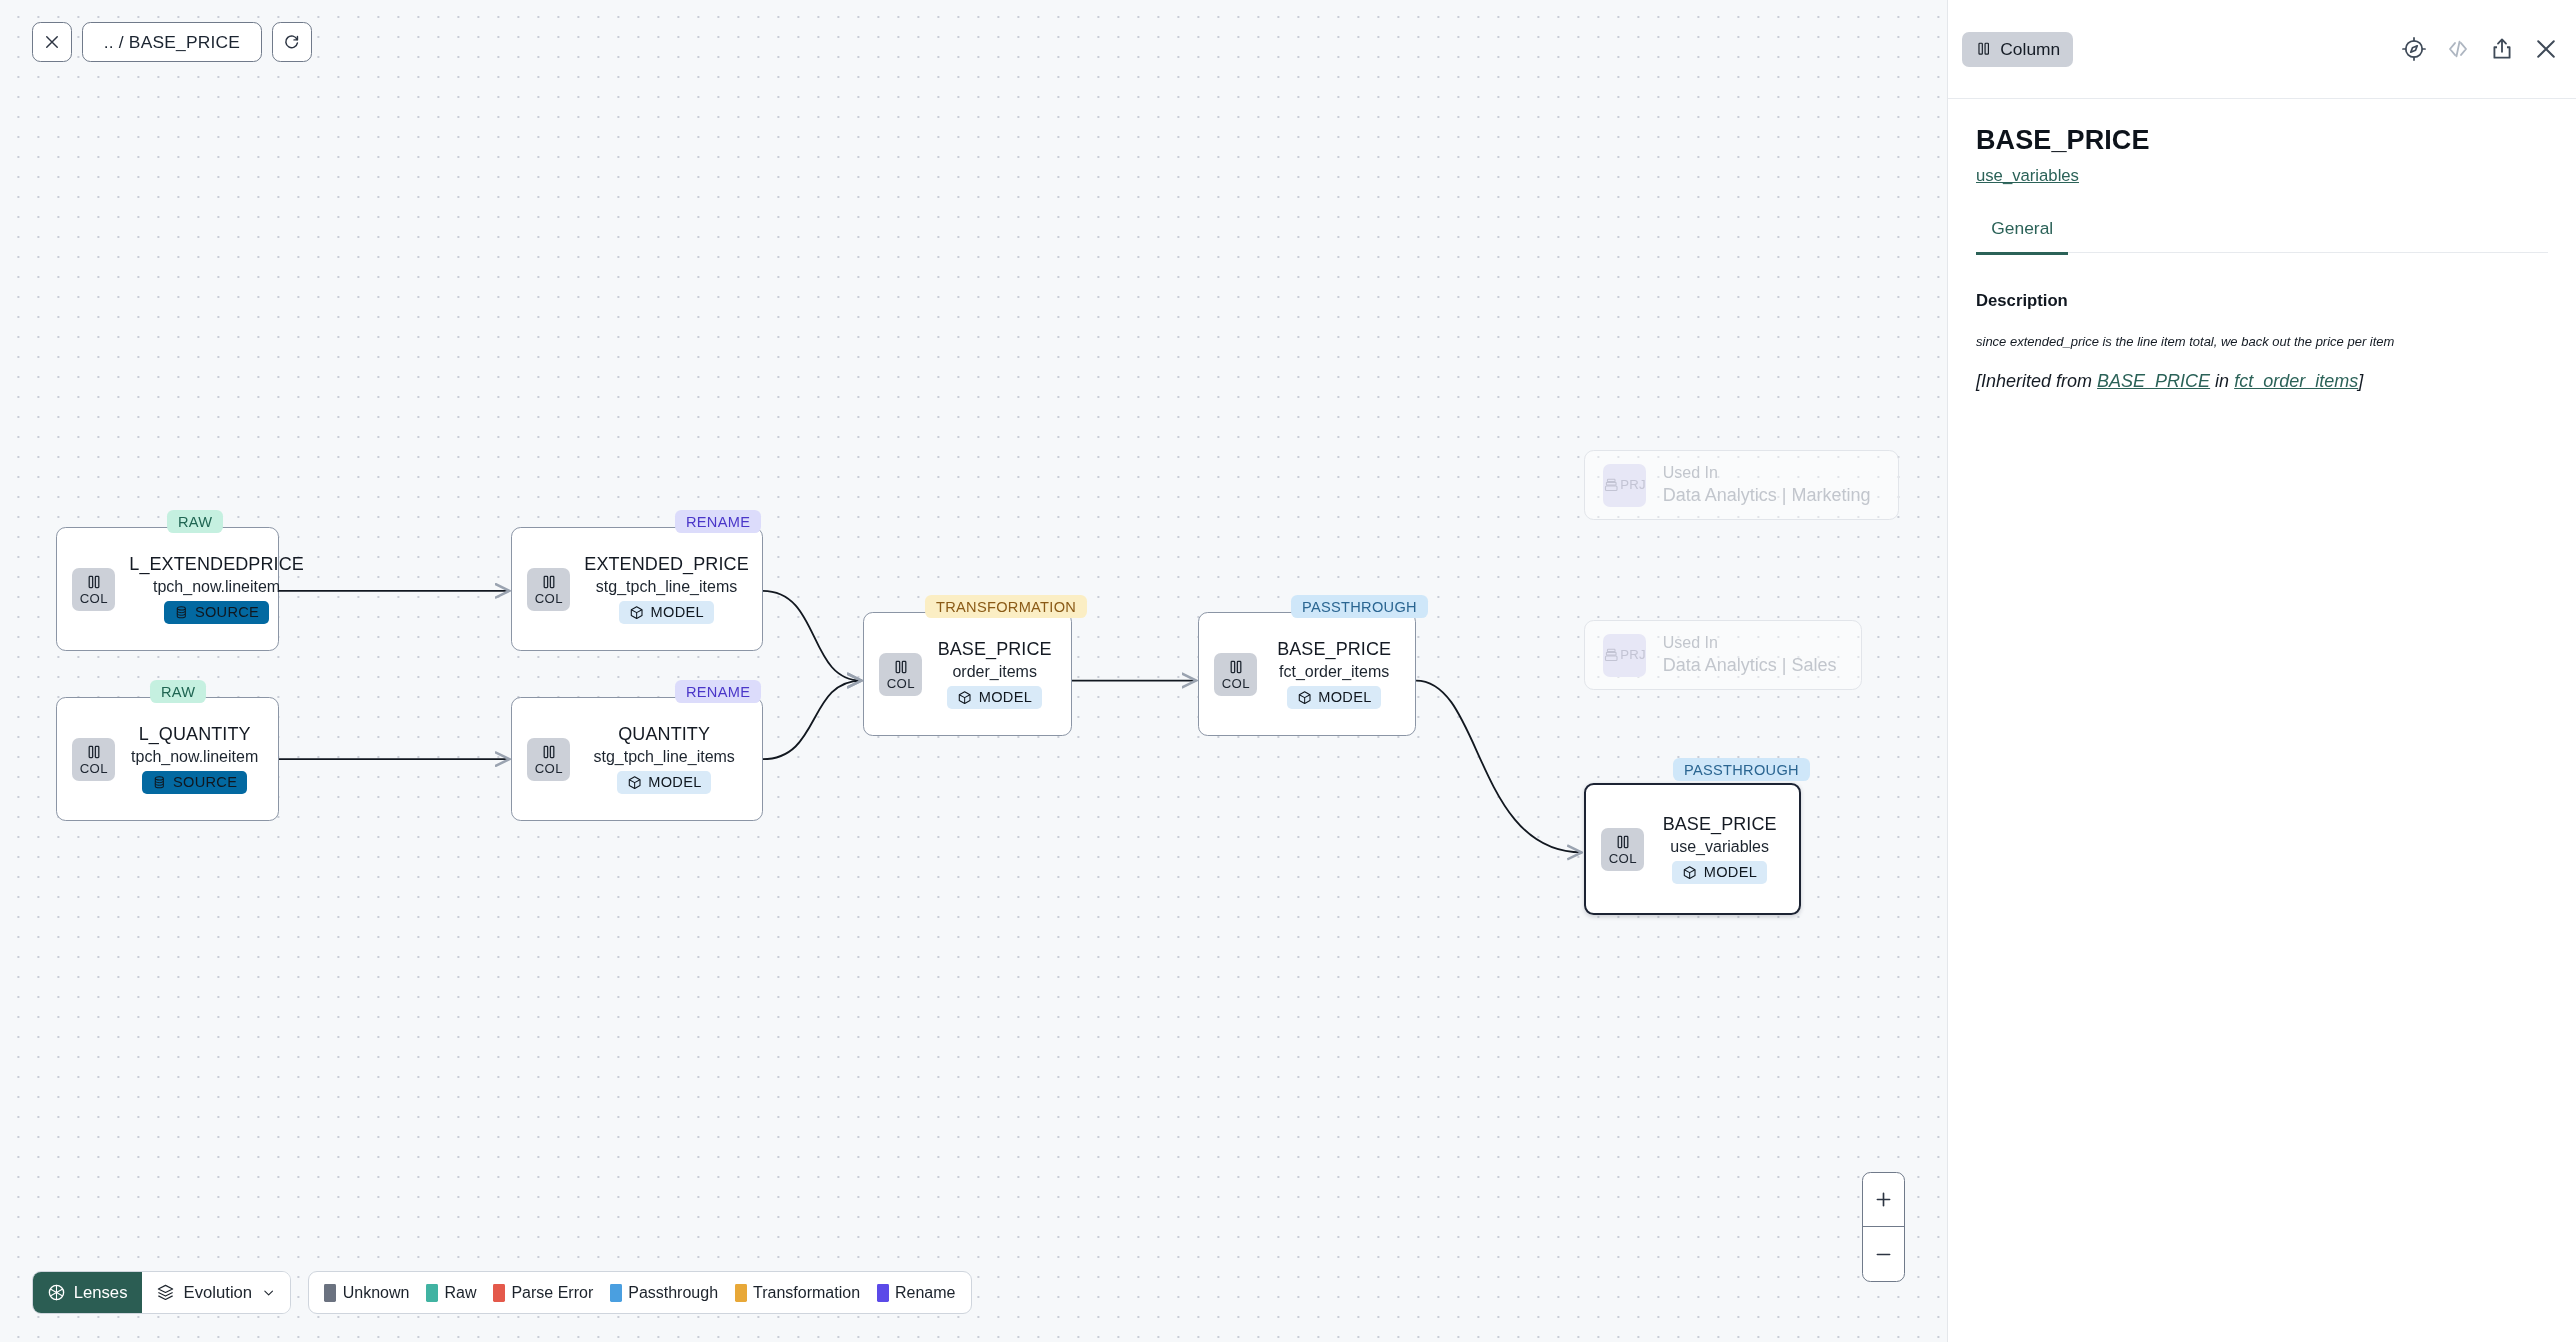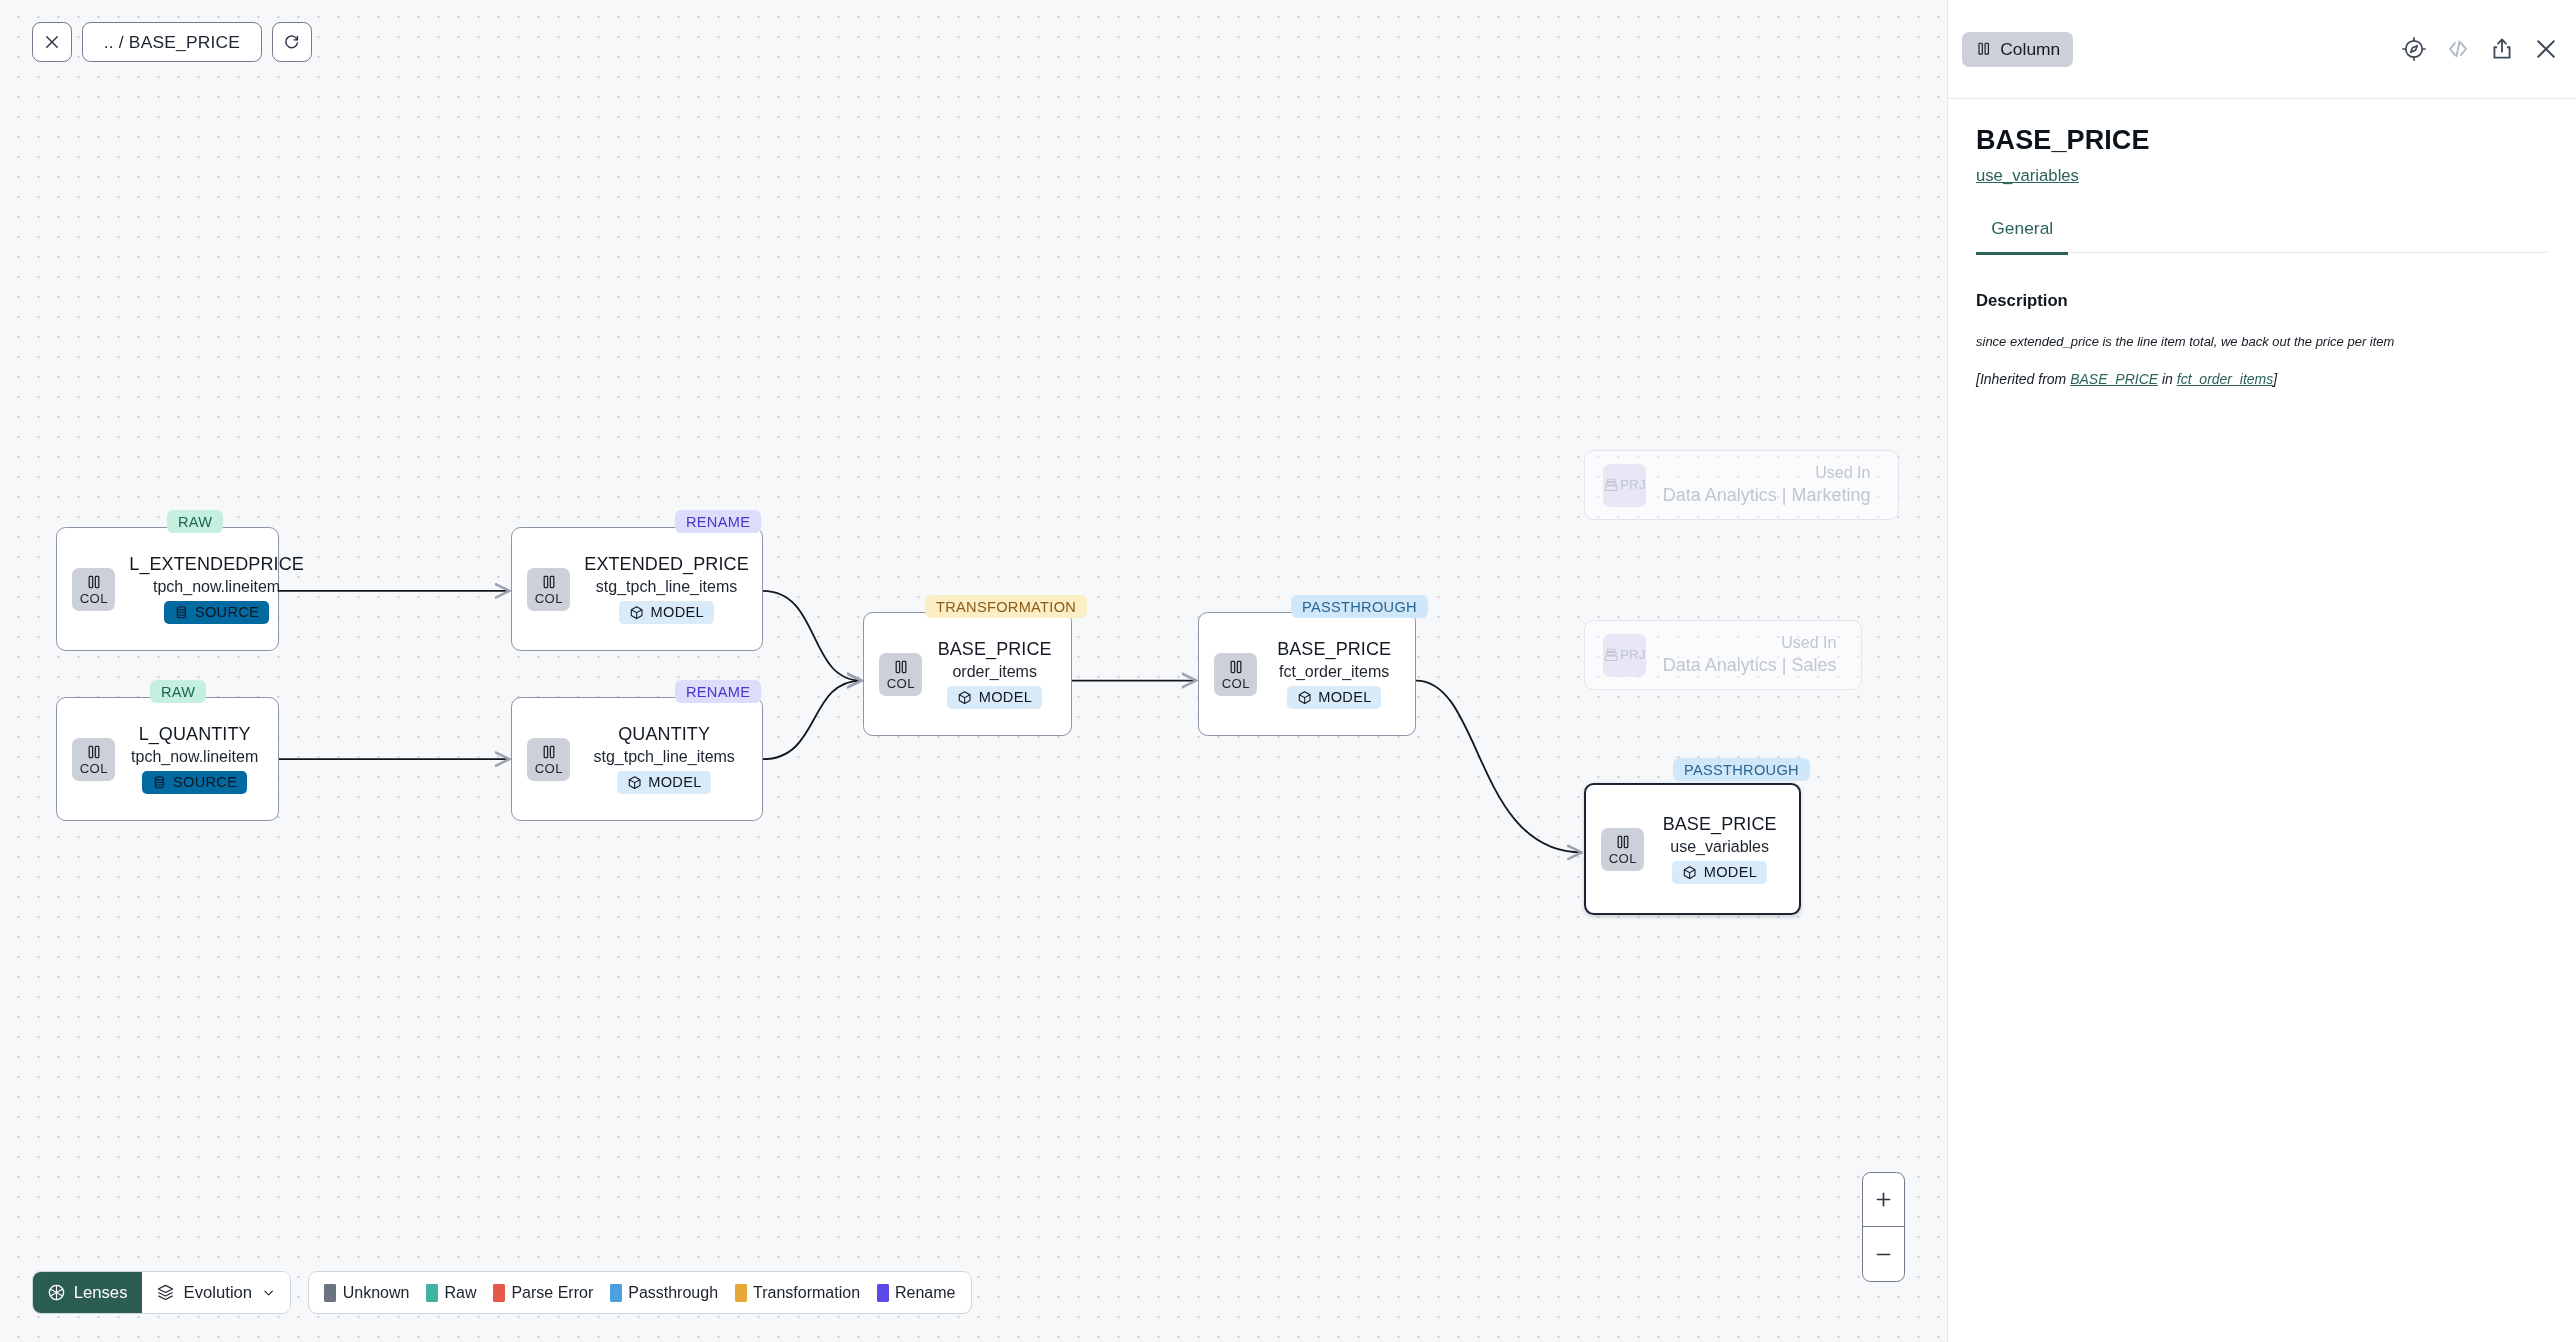--- a/index.html
+++ b/index.html
@@ -80,21 +80,21 @@
     position: absolute; background: rgba(255,255,255,.45);
     border: 1.1px solid #e2e5ea; border-radius: 9.7px; z-index: 10;
   }
   .node-faded .node-inner { gap: 16.7px; padding-left: 18px; }
   .faded-chip {
     width: 43px; height: 43px; flex: none; background: #e7e7f6; border-radius: 7px;
     display: flex; flex-direction: row; align-items: center; justify-content: center;
     gap: 0.7px; color: #c3c4d4;
   }
   .faded-chip .chip-label { font-size: 13.2px; letter-spacing: 0.3px; line-height: 1; }
-  .faded-text { display: flex; flex-direction: column; gap: 3.5px; align-items: flex-end; }
+  .faded-text { display: flex; flex-direction: column; gap: 3.5px; }
   .faded-line1 { font-size: 16px; color: #c2c6cd; }
   .faded-line2 { font-size: 18px; color: #c2c6cd; white-space: nowrap; }
 
   #edges { position: absolute; inset: 0; z-index: 15; pointer-events: none; }
 
   
   #zoom-ctl {
     position: absolute; right: 42px; bottom: 61px; width: 43px;
     background: #fff; border: 1.2px solid #707a8a; border-radius: 8.4px;
     display: flex; flex-direction: column; z-index: 40; overflow: hidden;
@@ -154,21 +154,21 @@
     font-size: 17.4px; color: #2b6258; padding: 0 15.3px 12.5px 15.3px;
     border-bottom: 3.1px solid #2b6258; margin-bottom: -2.1px; cursor: pointer;
   }
 
   #section-description { margin-top: 38px; }
   .section-label { font-size: 16.7px; font-weight: bold; color: #101720; }
   .desc-text {
     margin-top: 21px; font-size: 13px; font-style: italic; color: #141b24;
     line-height: 1.48; max-width: 571px;
   }
-  .desc-note { margin-top: 19.5px; font-size: 14px; font-style: italic; color: #141b24; }
+  .desc-note { margin-top: 19.5px; font-size: 18px; font-style: italic; color: #141b24; }
   .desc-note a { color: #2b6258; text-decoration: underline; cursor: pointer; font-style: italic; }
 </style>
 </head>
 <body>
 
 <div id="app">
 
   <div id="canvas-pane">
 
     <svg id="edges" width="1947" height="1343" viewBox="0 0 2798 1930">

